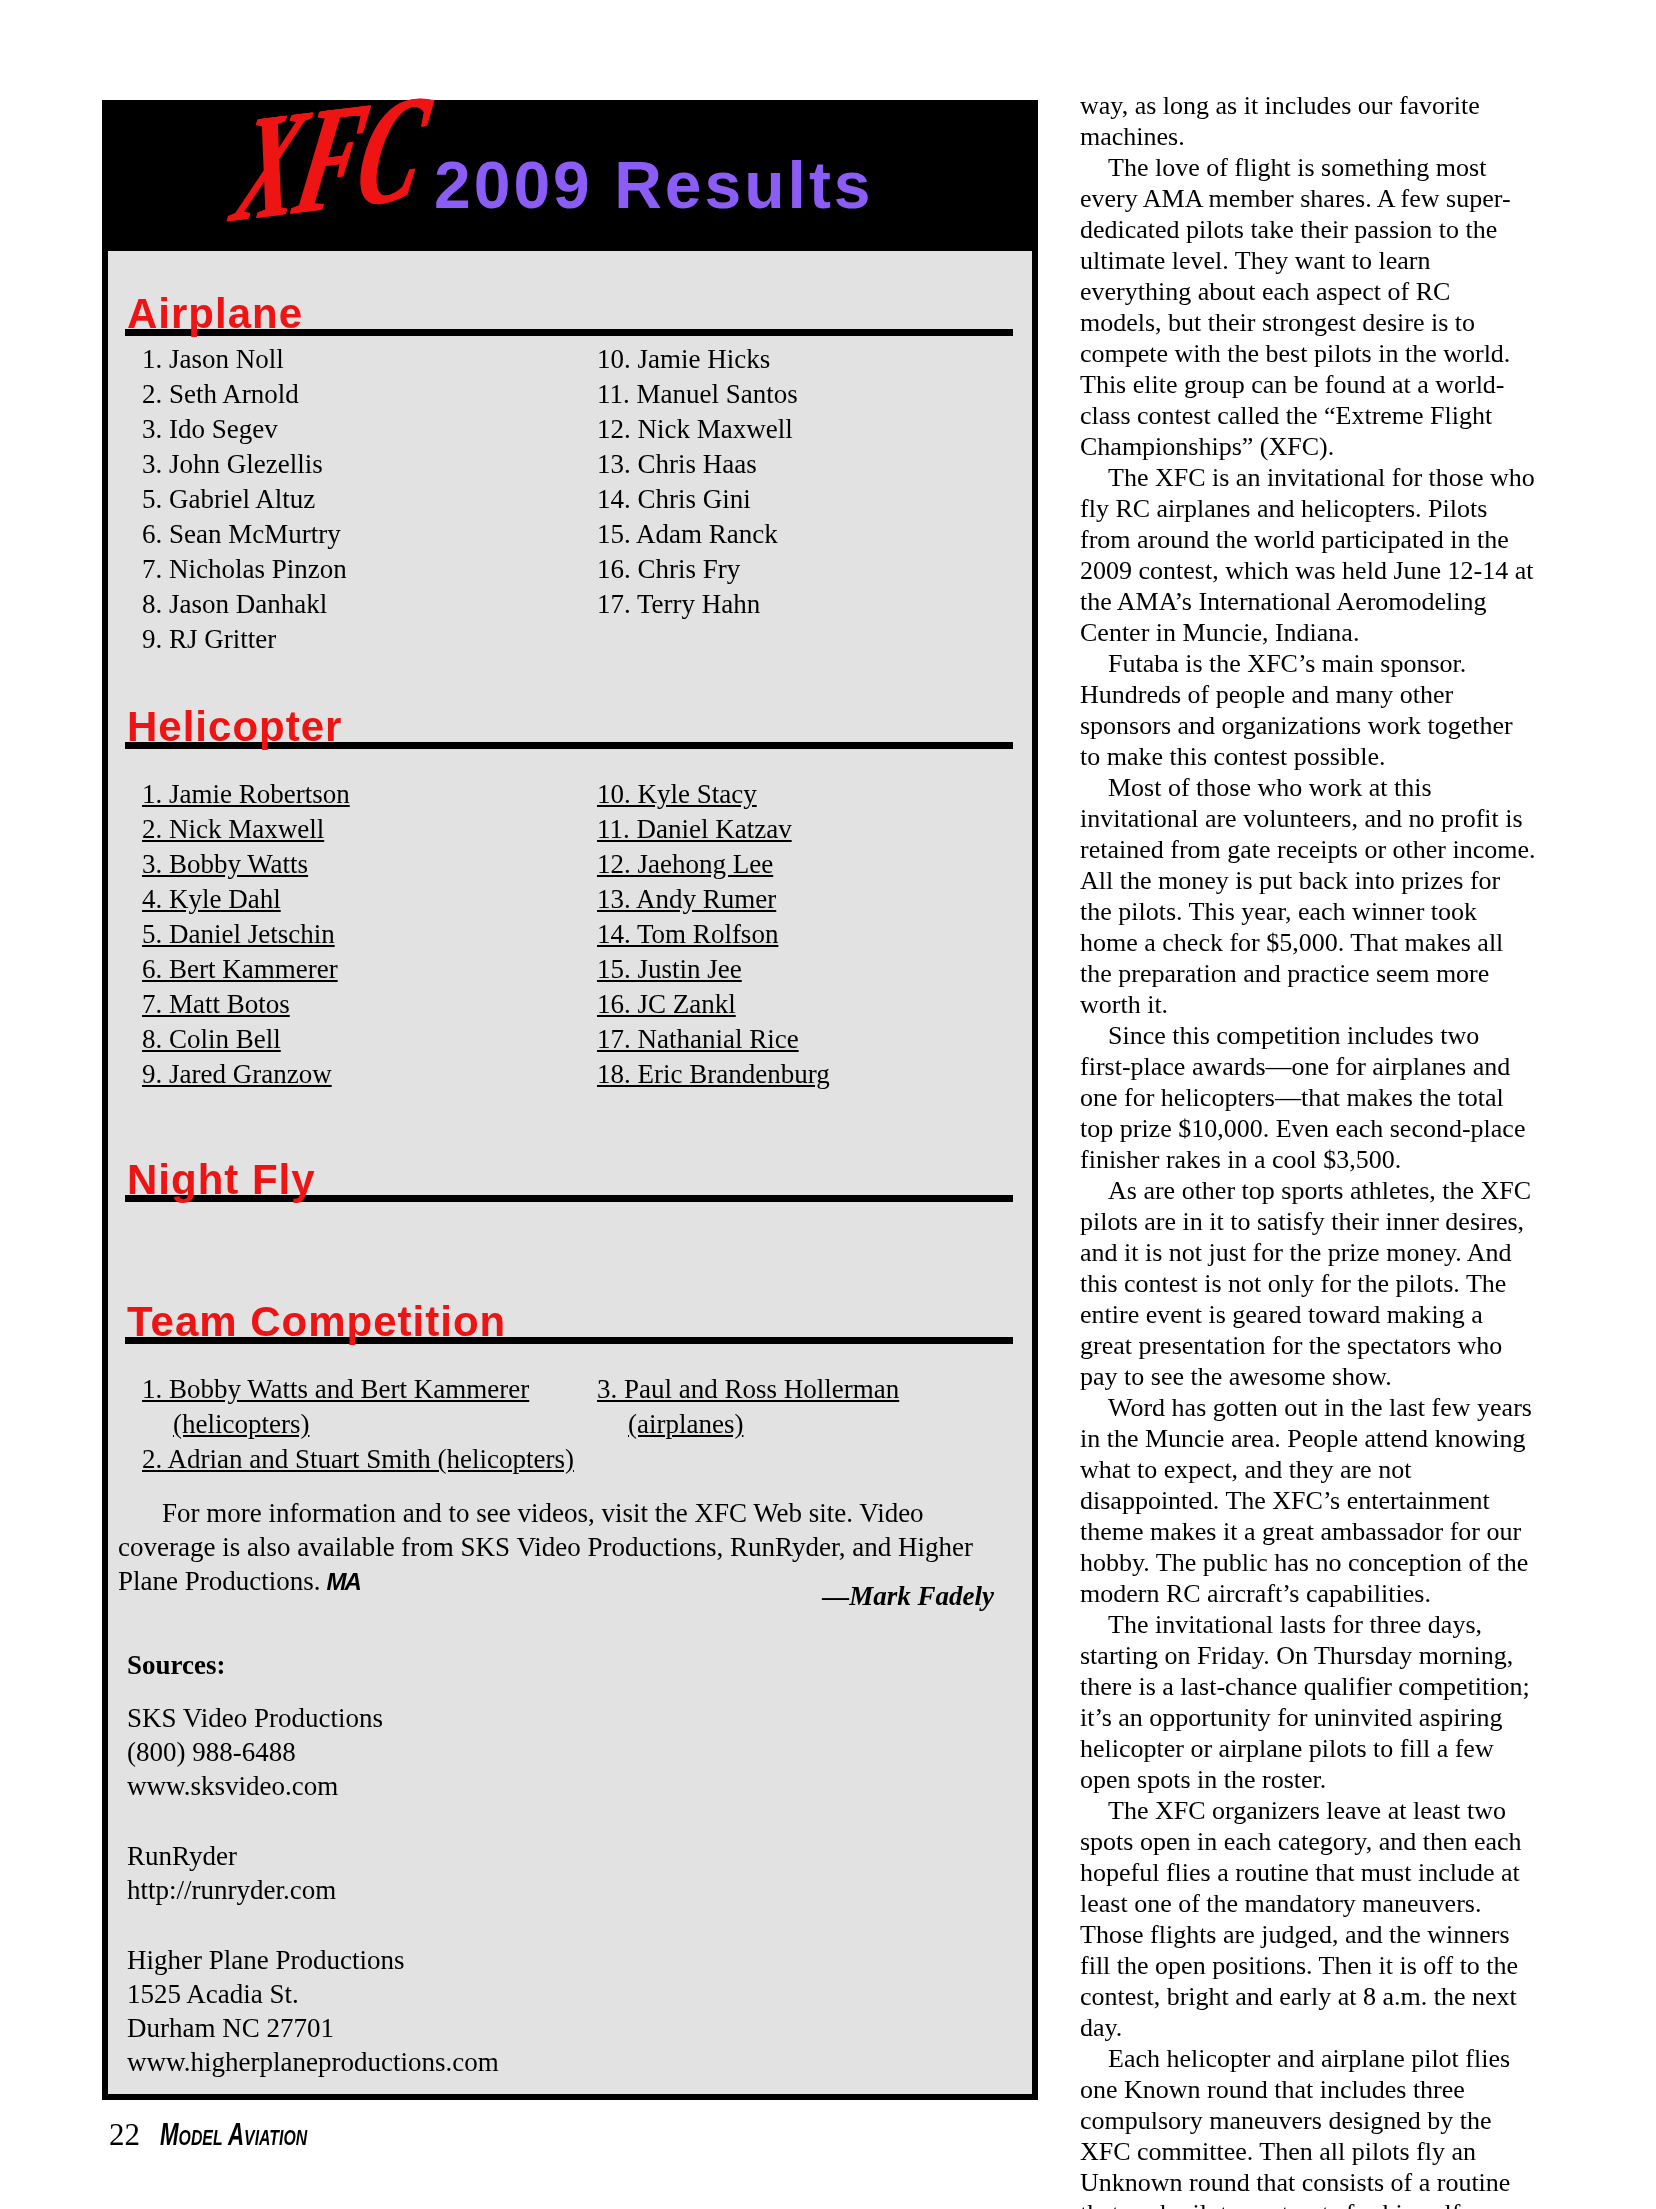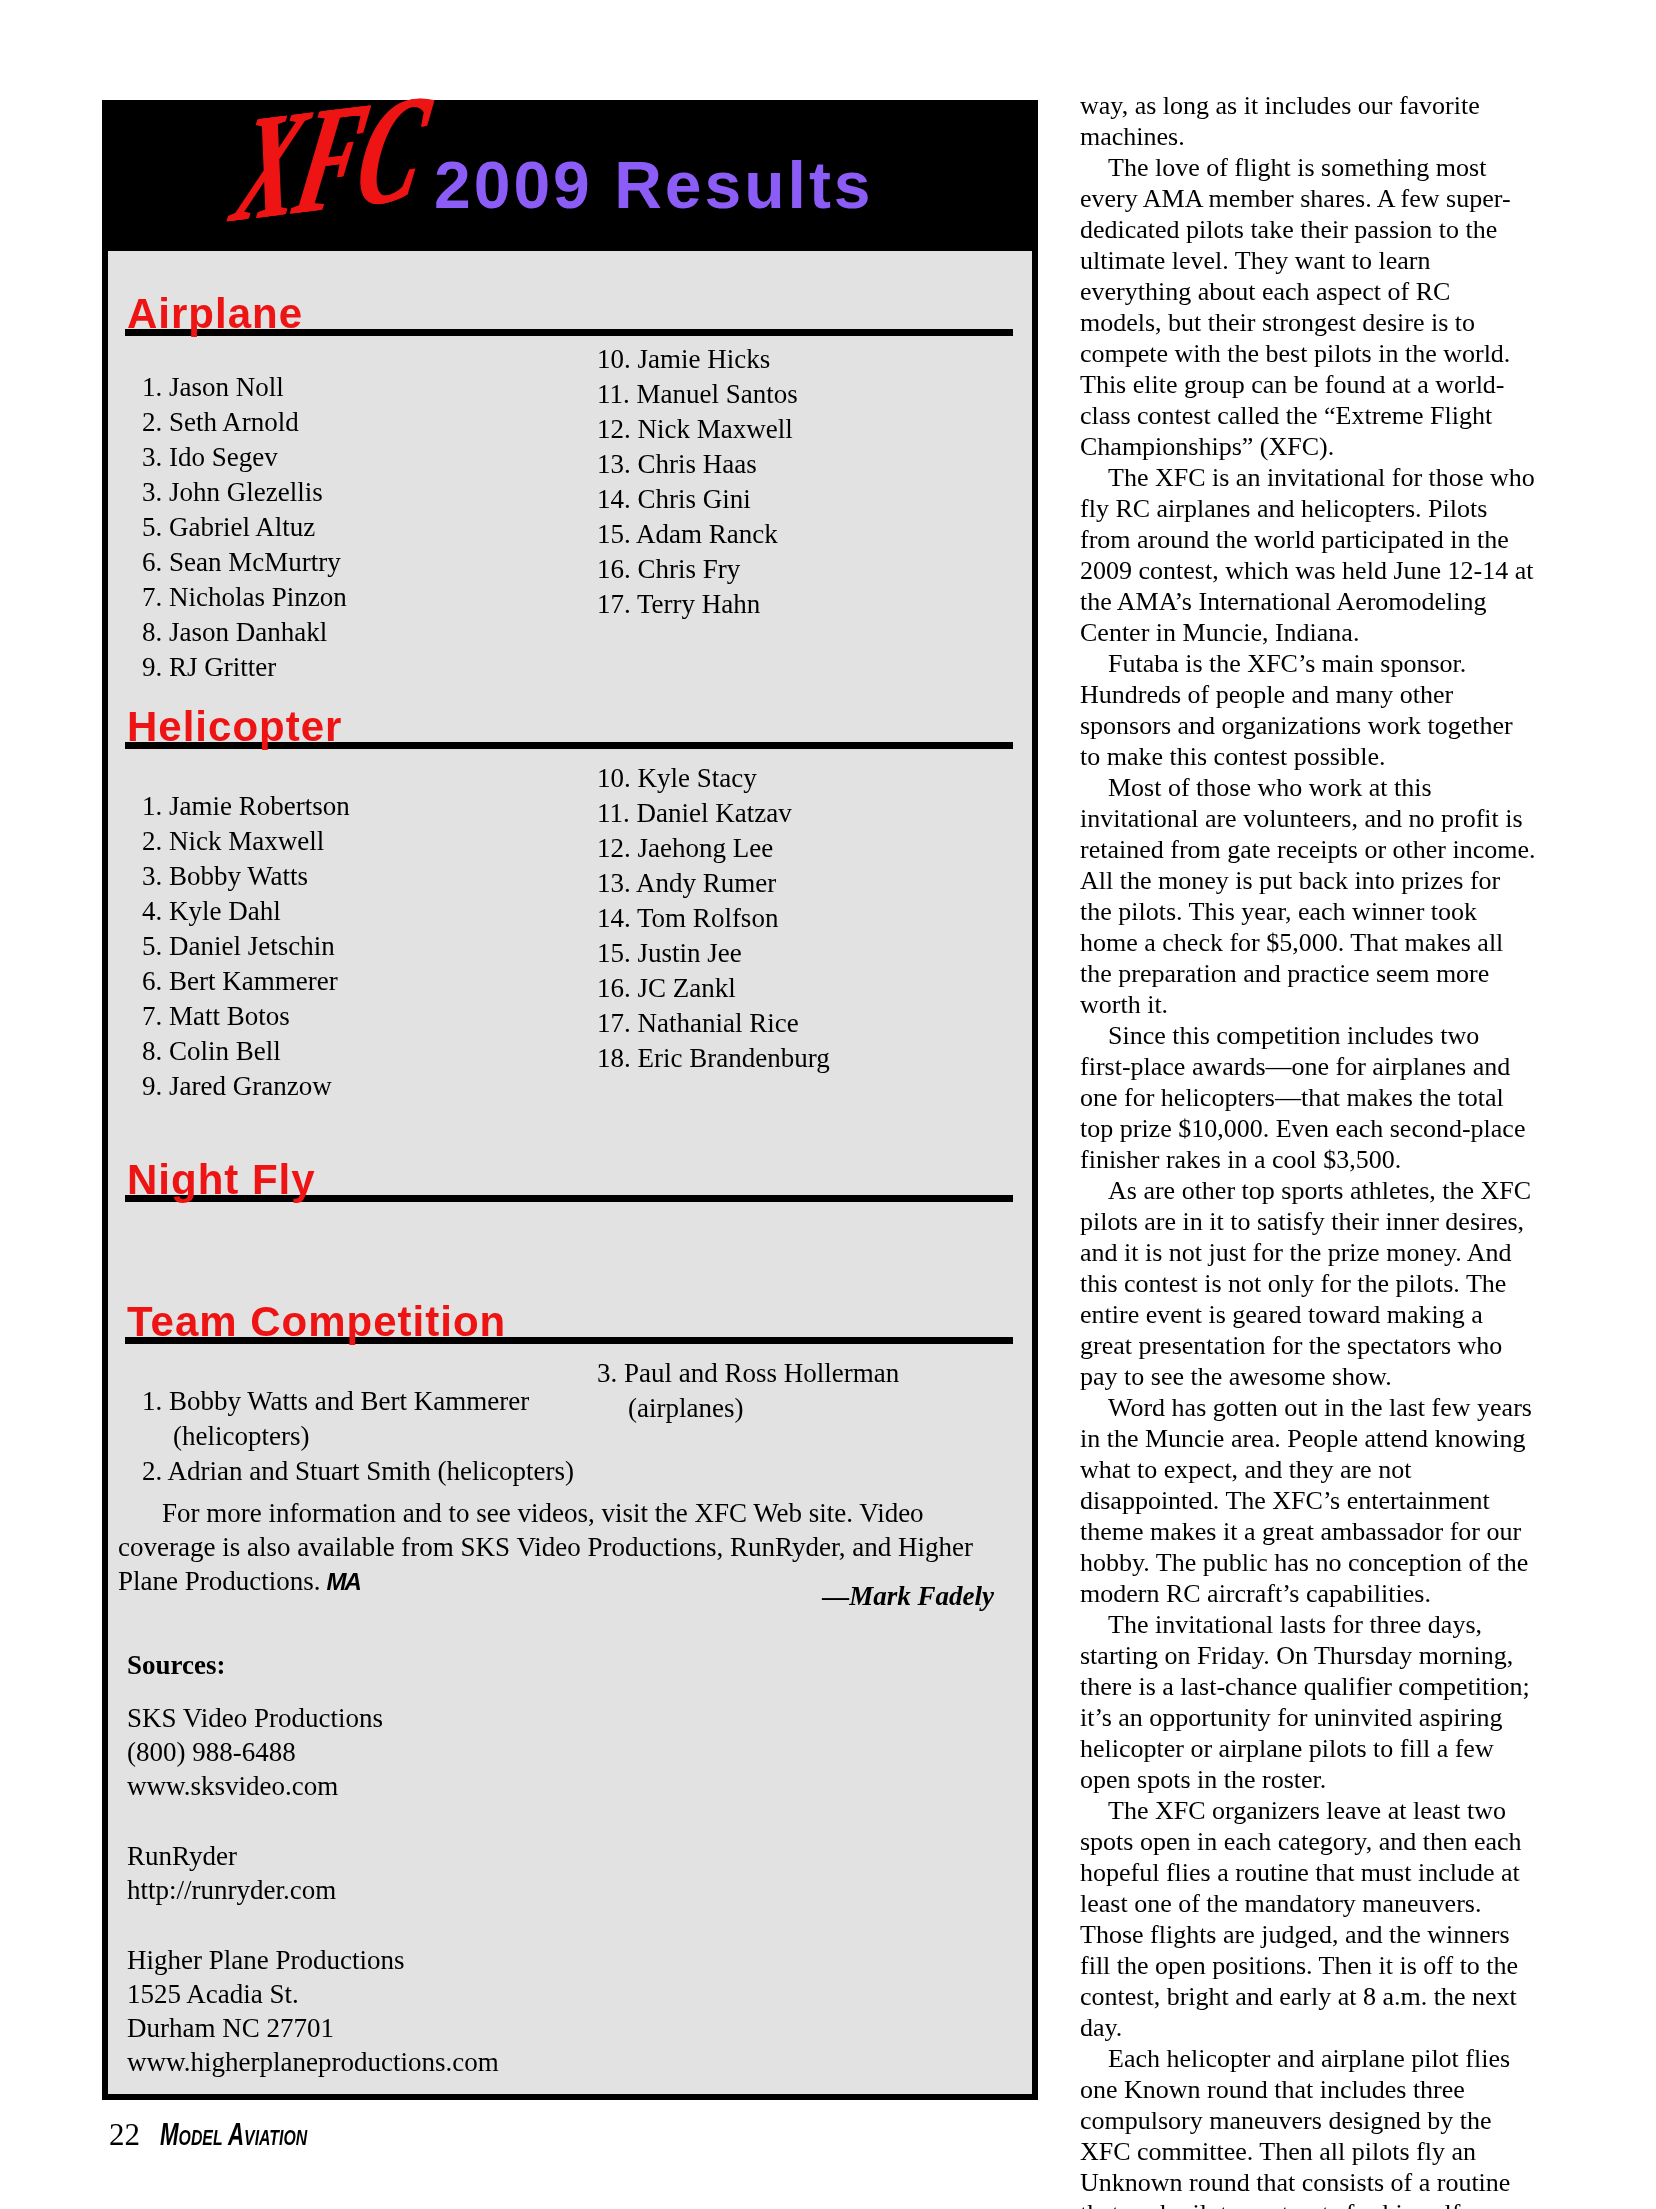--- a/index.html
+++ b/index.html
@@ -50,22 +50,22 @@
   .sec-team       { top:1186px; }
   .section h2 {
     margin:6px 0 0 2px; position:relative; z-index:1;
     font-family:"Liberation Sans", sans-serif;
     font-weight:bold; font-size:42px; line-height:48px;
     letter-spacing:1px; color:#ee1414;
   }
   .rule { height:7px; background:#000; margin-top:-9px; position:relative; z-index:0; }
   .cols { position:absolute; left:17px; right:0; display:flex; }
   .sec-airplane .cols { top:58px; }
-  .sec-helicopter .cols, .sec-nightfly .cols, .sec-team .cols { top:64px; }
-  .col1 { width:455px; flex:none;margin-top:28px; }
+  .sec-helicopter .cols, .sec-nightfly .cols, .sec-team .cols { top:80px;text-decoration:underline; }
+  .col1 { width:455px; flex:none; }
   .col2 { flex:1; }
   .entry {
     font-size:27px; line-height:35px;
     padding-left:31px; text-indent:-31px;
   }
 
   
   .info {
     position:absolute; top:1390px; left:10px; width:907px; margin:0;
     font-size:27px; line-height:34px; text-indent:44px;

